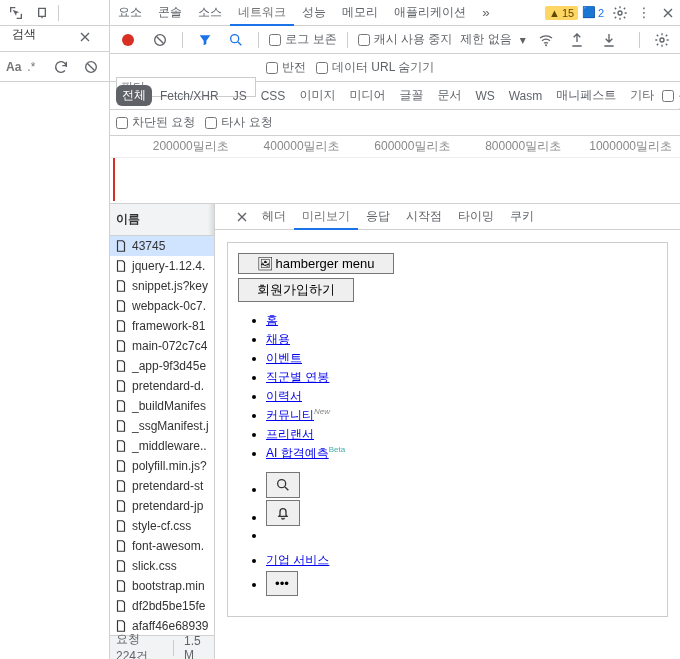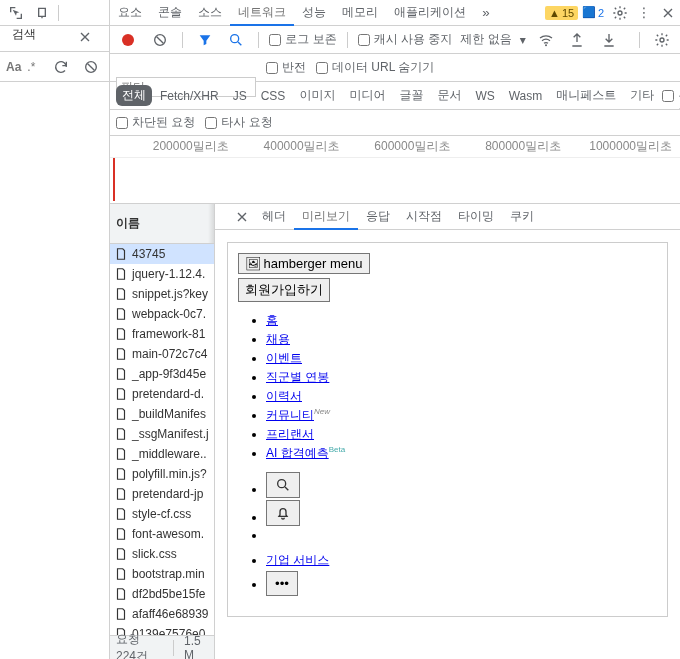--- a/index.html
+++ b/index.html
@@ -34,35 +34,35 @@
 .sub-row { display: flex; align-items: center; height: 26px; border-bottom: 1px solid #d0d0d0; padding: 0 6px; gap: 10px; color: #5f6368; }
 
 .timeline { height: 68px; border-bottom: 1px solid #d0d0d0; position: relative; background: #fff; }
 .timeline-ticks { display: flex; justify-content: flex-start; padding: 2px 8px; color: #888; font-size: 12px; }
 .timeline-ticks span { flex: 1; text-align: right; }
 .timeline-body { position: relative; height: 44px; border-top: 1px solid #eee; }
 .timeline-bar { position: absolute; top: 0; left: 3px; width: 2px; height: 100%; background: #d93025; }
 
 .main-split { flex: 1; display: flex; min-height: 0; }
 .names-panel { width: 105px; border-right: 1px solid #d0d0d0; display: flex; flex-direction: column; }
-.names-header { height: 40px; background: #f1f3f4; border-bottom: 1px solid #d0d0d0; display: flex; align-items: center; padding: 0 6px; font-weight: bold; color: #333; position: relative; }
+.names-header { height: 32px; background: #f1f3f4; border-bottom: 1px solid #d0d0d0; display: flex; align-items: center; padding: 0 6px; font-weight: bold; color: #333; position: relative; }
 .names-header::after { content: ""; position: absolute; right: 0; top: 0; bottom: 0; width: 6px; background: linear-gradient(to left, rgba(0,0,0,0.1), transparent); }
 .names-list { flex: 1; overflow-y: auto; }
 .name-row { height: 20px; display: flex; align-items: center; padding: 0 4px; gap: 4px; cursor: pointer; white-space: nowrap; overflow: hidden; }
 .name-row.selected { background: #d0e3ff; }
 .file-icon { width: 14px; height: 14px; flex-shrink: 0; }
 .file-icon.doc { fill: #1a73e8; }
 .file-icon.js { fill: #f29900; }
 .file-icon.css { fill: #9334e6; }
 
 .detail-panel { flex: 1; display: flex; flex-direction: column; min-width: 0; }
 .detail-tabs { display: flex; align-items: center; height: 26px; border-bottom: 1px solid #d0d0d0; padding: 0 15px; gap: 0; }
 .preview-pane { flex: 1; padding: 12px; overflow: auto; background: #fff; }
 
-.preview-btn { border: 1px solid #767676; background: #efefef; padding: 2px 6px; font-family: Arial; font-size: 13px; cursor: pointer; display: inline-flex; align-items: center; gap: 4px; }
+.preview-btn { border: 1px solid #767676; background: #efefef; padding: 2px 18px; font-family: Arial; font-size: 13px; cursor: pointer; display: inline-flex; align-items: center; gap: 4px; }
 .broken-img { display: inline-flex; align-items: center; gap: 2px; font-size: 13px; color: #000; }
 .broken-img::before { content: "🖼"; font-size: 13px; }
 .preview-list { margin: 10px 0 10px 28px; }
 .preview-list li { margin: 2px 0; color: #000; list-style: disc; }
 .preview-list a { color: #0000ee; text-decoration: underline; }
 .tag-new { font-size: 8px; color: #888; font-style: italic; vertical-align: top; }
 .tag-beta { font-size: 8px; color: #4aa; vertical-align: top; text-align: center; }
 .icon-box { border: 1px solid #767676; background: #efefef; padding: 4px 8px; cursor: pointer; display: inline-flex; }
 
 .footer { height: 24px; border-top: 1px solid #d0d0d0; display: flex; align-items: center; padding: 0 6px; color: #5f6368; gap: 8px; background: #f1f3f4; }
@@ -325,20 +325,26 @@
               <svg class="file-icon js" viewBox="0 0 24 24">
                 <path d="M6 3h9l3 3v15H6V3z" fill="none" stroke="currentColor" stroke-width="2"></path>
               </svg>
               <span>_middleware..</span>
             </div>
             <div class="name-row">
               <svg class="file-icon js" viewBox="0 0 24 24">
                 <path d="M6 3h9l3 3v15H6V3z" fill="none" stroke="currentColor" stroke-width="2"></path>
               </svg>
               <span>polyfill.min.js?</span>
+            </div>
+            <div class="name-row">
+              <svg class="file-icon css" viewBox="0 0 24 24">
+                <path d="M6 3h9l3 3v15H6V3z" fill="none" stroke="currentColor" stroke-width="2"></path>
+              </svg>
+              <span>pretendard-st</span>
             </div>
             <div class="name-row">
               <svg class="file-icon css" viewBox="0 0 24 24">
                 <path d="M6 3h9l3 3v15H6V3z" fill="none" stroke="currentColor" stroke-width="2"></path>
               </svg>
               <span>pretendard-jp</span>
             </div>
             <div class="name-row">
               <svg class="file-icon css" viewBox="0 0 24 24">
                 <path d="M6 3h9l3 3v15H6V3z" fill="none" stroke="currentColor" stroke-width="2"></path>

